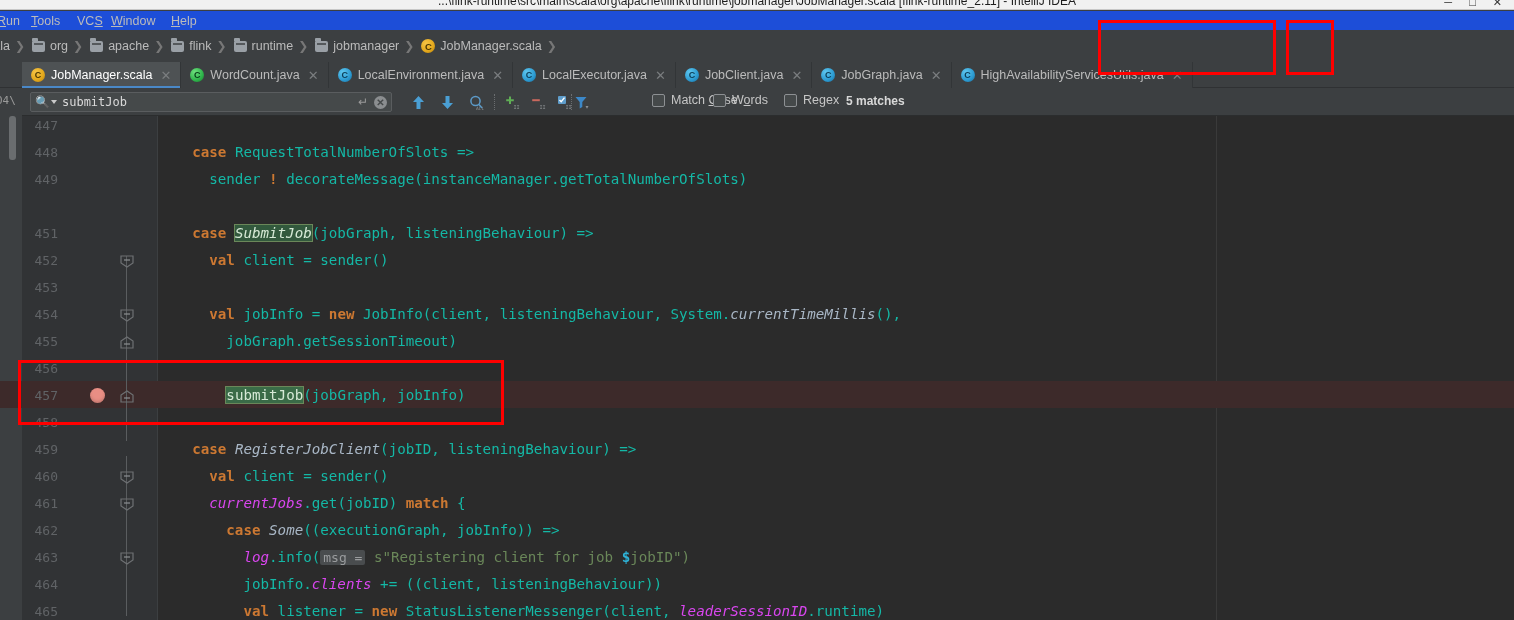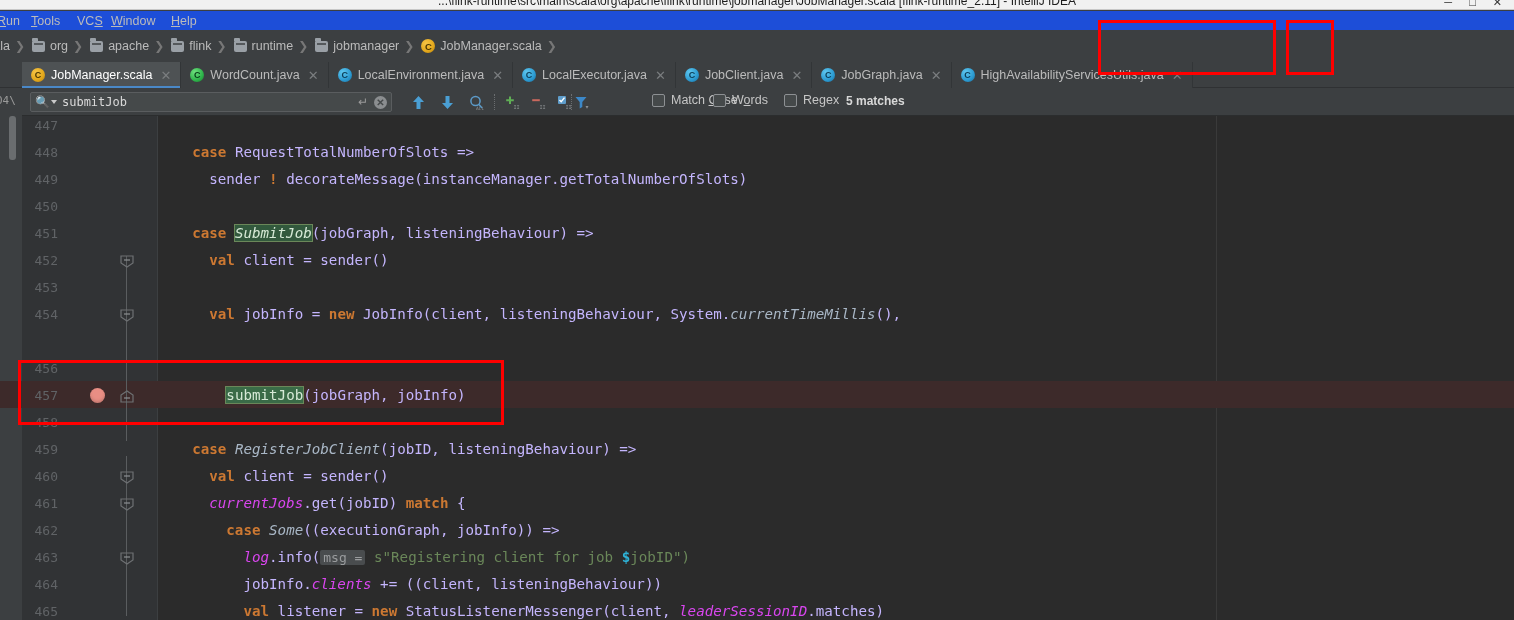--- a/index.html
+++ b/index.html
@@ -178,21 +178,21 @@
   .vline { position:absolute; left:126px; width:1px; background:#5a5d5f; }
 
   .code {
     position:absolute; left:158px; top:0; height:27px; line-height:27px;
     font-family:"DejaVu Sans Mono", monospace; font-size:14.2px;
     color:#a9b7c6; white-space:pre;
   }
   .hl-line { position:absolute; left:0; width:1514px; height:27px; background:#3d2a2a; }
 
   .kw   { color:#cc7832; font-weight:bold; }
-  .id   { color:#c4b5fd; }
+  .id   { color:#14b8a6; }
   .fld  { color:#d946ef; font-style:italic; }
   .ital { color:#a9b7c6; font-style:italic; }
   .str  { color:#6a8759; }
   .dollar { color:#2eb3d8; font-weight:bold; }
   .match-hl { background:#32593d; color:#d6e9d6; outline:1px solid #6a8759; }
   .match-hl.sel { background:#3a6b47; }
   .hint { background:#494c4e; color:#9a9c9e; border-radius:2px; padding:0 3px;
           font-size:13px; }
 </style>
 </head>
@@ -473,23 +473,20 @@
     <div class="line" style="top:23px;text-decoration:underline;">
       <div class="lnum">448</div>
       <div class="code"><span class="kw">    case </span><span class="id">RequestTotalNumberOfSlots =&gt;</span></div>
     </div>
 
     <div class="line" style="top:50px;">
       <div class="lnum">449</div>
       <div class="code"><span class="id">      sender </span><span class="kw">!</span><span class="id"> decorateMessage(instanceManager.getTotalNumberOfSlots)</span></div>
     </div>
 
-    <div class="line" style="top:77px;">
-      <div class="lnum">450</div>
-    </div>
 
     <div class="line" style="top:104px;">
       <div class="lnum">451</div>
       <div class="code"><span class="kw">    case </span><span class="match-hl ital">SubmitJob</span><span class="id">(jobGraph, listeningBehaviour) =&gt;</span></div>
     </div>
 
     <div class="line" style="top:131px;">
       <div class="lnum">452</div>
       <div class="fold">
         <svg width="14" height="13" viewBox="0 0 14 13">
@@ -508,20 +505,30 @@
       <div class="lnum">454</div>
       <div class="fold">
         <svg width="14" height="13" viewBox="0 0 14 13">
             <path d="M1 1 L13 1 L13 8 L7 12 L1 8 Z" fill="none" stroke="#6e7173" stroke-width="1.2"></path>
             <path d="M4 5 L10 5" stroke="#8d9093" stroke-width="1.2"></path>
           </svg>
       </div>
       <div class="code"><span class="kw">      val </span><span class="id">jobInfo = </span><span class="kw">new </span><span class="id">JobInfo(client, listeningBehaviour, System.</span><span class="ital">currentTimeMillis</span><span class="id">(),</span></div>
     </div>
 
+    <div class="line" style="top:212px;">
+      <div class="lnum">455</div>
+      <div class="fold">
+        <svg width="14" height="13" viewBox="0 0 14 13">
+            <path d="M1 12 L13 12 L13 5 L7 1 L1 5 Z" fill="none" stroke="#6e7173" stroke-width="1.2"></path>
+            <path d="M4 8 L10 8" stroke="#8d9093" stroke-width="1.2"></path>
+          </svg>
+      </div>
+      <div class="code"><span class="id">        jobGraph.getSessionTimeout)</span></div>
+    </div>
 
     <div class="line" style="top:239px;">
       <div class="lnum">456</div>
     </div>
 
     <div class="line" style="top:266px;">
       <div class="lnum">457</div>
       <div class="bp"></div>
       <div class="fold">
         <svg width="14" height="13" viewBox="0 0 14 13">
@@ -579,21 +586,21 @@
       <div class="code"><span class="id">          </span><span class="fld">log</span><span class="id">.info(</span><span class="hint">msg =</span><span class="str"> s"Registering client for job </span><span class="dollar">$</span><span class="str">jobID")</span></div>
     </div>
 
     <div class="line" style="top:455px;">
       <div class="lnum">464</div>
       <div class="code"><span class="id">          jobInfo.</span><span class="fld">clients</span><span class="id"> += ((client, listeningBehaviour))</span></div>
     </div>
 
     <div class="line" style="top:482px;">
       <div class="lnum">465</div>
-      <div class="code"><span class="kw">          val </span><span class="id">listener = </span><span class="kw">new </span><span class="id">StatusListenerMessenger(client, </span><span class="fld">leaderSessionID</span><span class="id">.matches)</span></div>
+      <div class="code"><span class="kw">          val </span><span class="id">listener = </span><span class="kw">new </span><span class="id">StatusListenerMessenger(client, </span><span class="fld">leaderSessionID</span><span class="id">.runtime)</span></div>
     </div>
   </div>
 
   <div class="redbox" style="left:1098px; top:20px; width:178px; height:55px;"></div>
   <div class="redbox" style="left:1286px; top:20px; width:48px; height:55px;"></div>
   <div class="redbox" style="left:18px; top:360px; width:486px; height:65px;"></div>
 
 </div>
 
 </body></html>

